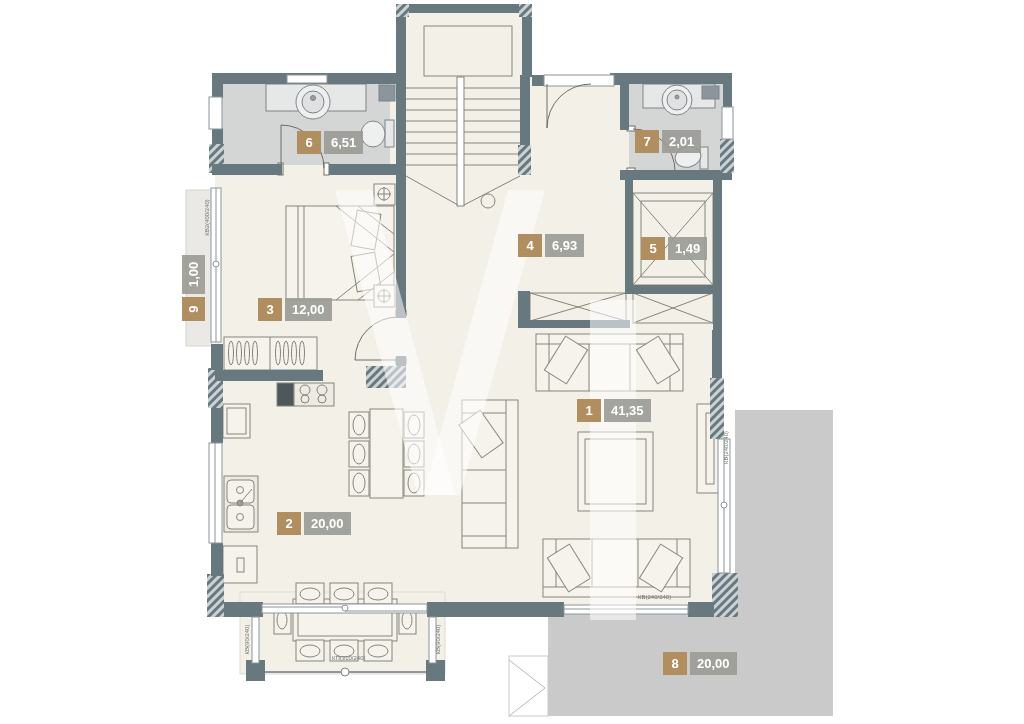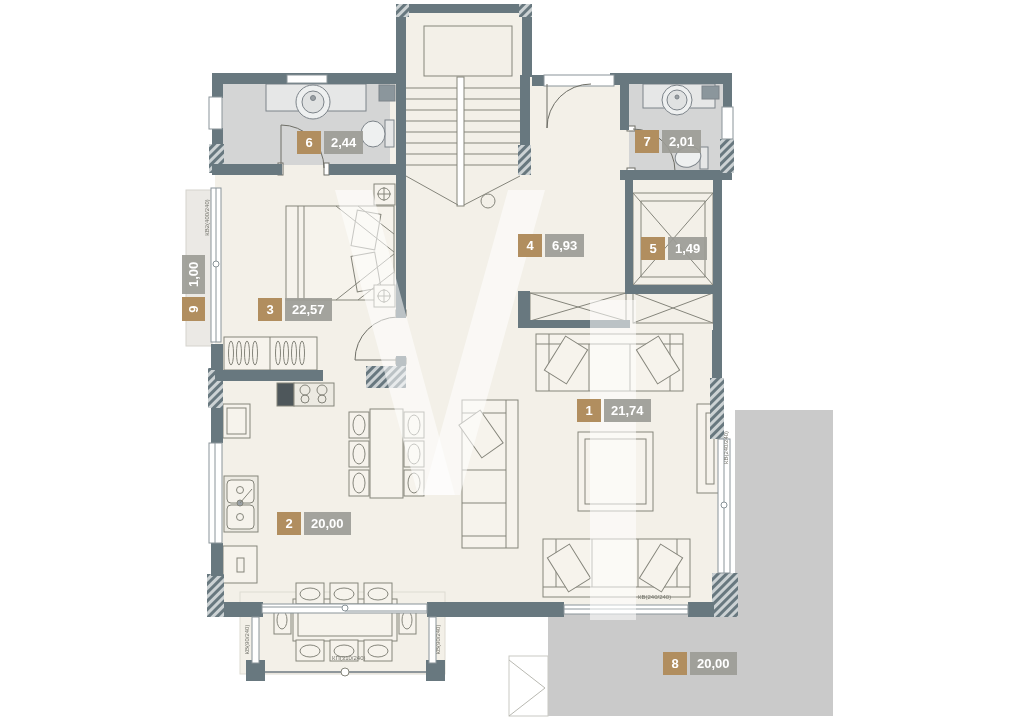--- a/index.html
+++ b/index.html
@@ -266,41 +266,41 @@
 
   <g fill="rgba(255,255,255,0.55)">
     <polygon points="335,190 372,190 455,495 418,495"></polygon>
     <polygon points="545,190 508,190 423,495 460,495"></polygon>
     <rect x="590" y="300" width="46" height="320"></rect>
   </g>
 </svg>
 
 <div class="room-label" style="left:577px;top:399px;">
   <span class="rl-num">1</span>
-  <span class="rl-area">21,74</span>
+  <span class="rl-area">41,35</span>
 </div>
 <div class="room-label" style="left:277px;top:512px;">
   <span class="rl-num">2</span>
   <span class="rl-area">20,00</span>
 </div>
 <div class="room-label" style="left:258px;top:298px;">
   <span class="rl-num">3</span>
-  <span class="rl-area">22,57</span>
+  <span class="rl-area">12,00</span>
 </div>
 <div class="room-label" style="left:518px;top:234px;">
   <span class="rl-num">4</span>
   <span class="rl-area">6,93</span>
 </div>
 <div class="room-label" style="left:641px;top:237px;">
   <span class="rl-num">5</span>
   <span class="rl-area">1,49</span>
 </div>
 <div class="room-label" style="left:297px;top:131px;">
   <span class="rl-num">6</span>
-  <span class="rl-area">2,44</span>
+  <span class="rl-area">6,51</span>
 </div>
 <div class="room-label" style="left:635px;top:130px;">
   <span class="rl-num">7</span>
   <span class="rl-area">2,01</span>
 </div>
 <div class="room-label" style="left:663px;top:652px;">
   <span class="rl-num">8</span>
   <span class="rl-area">20,00</span>
 </div>
 <div class="room-label vert" style="left:157px;top:273px;width:73px;">

